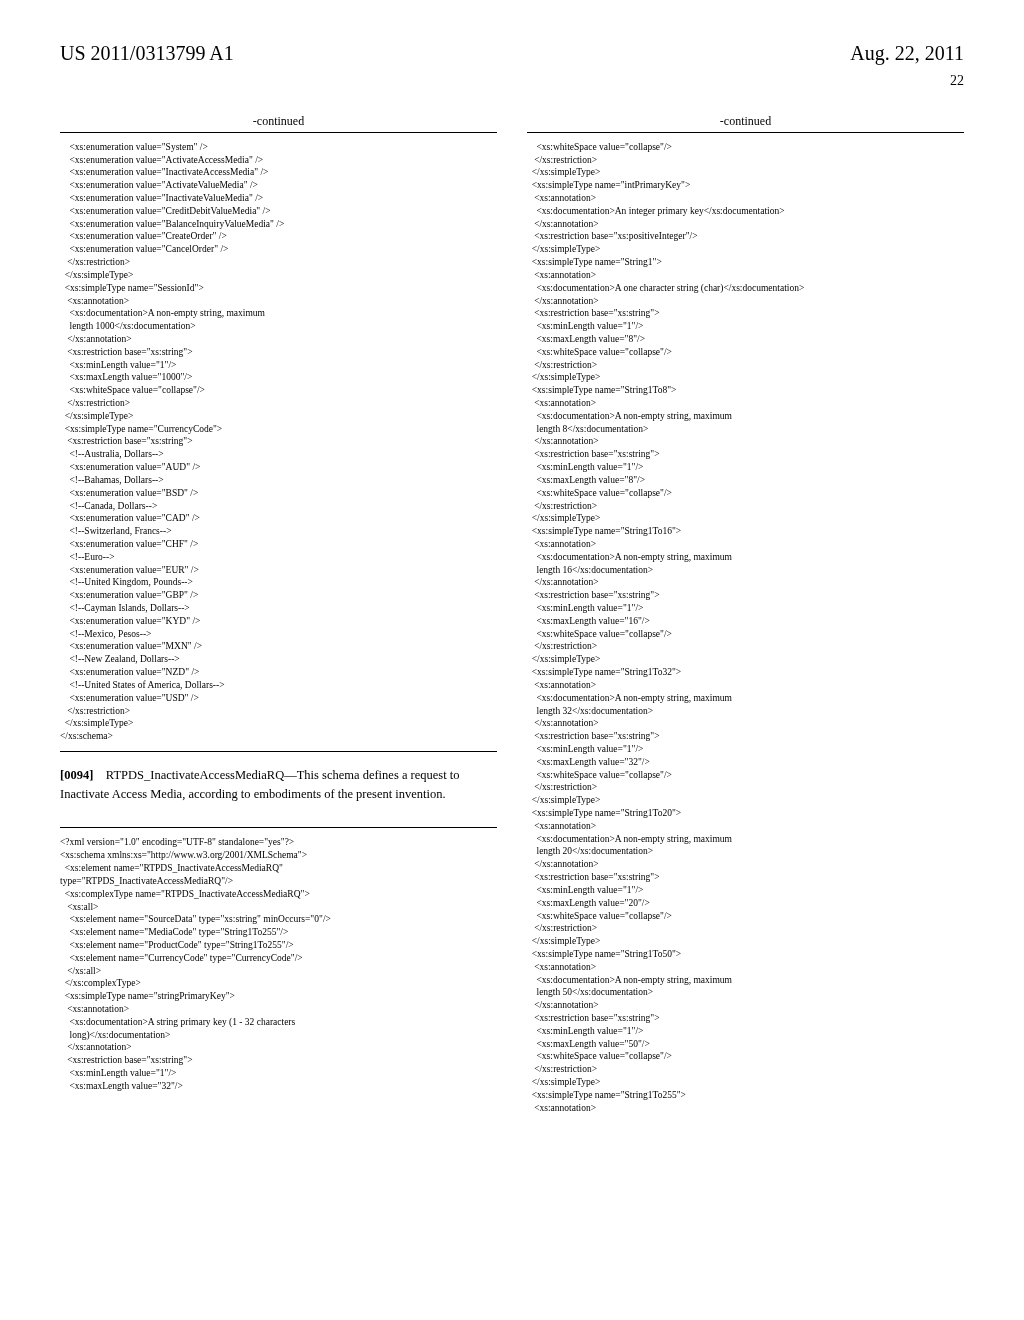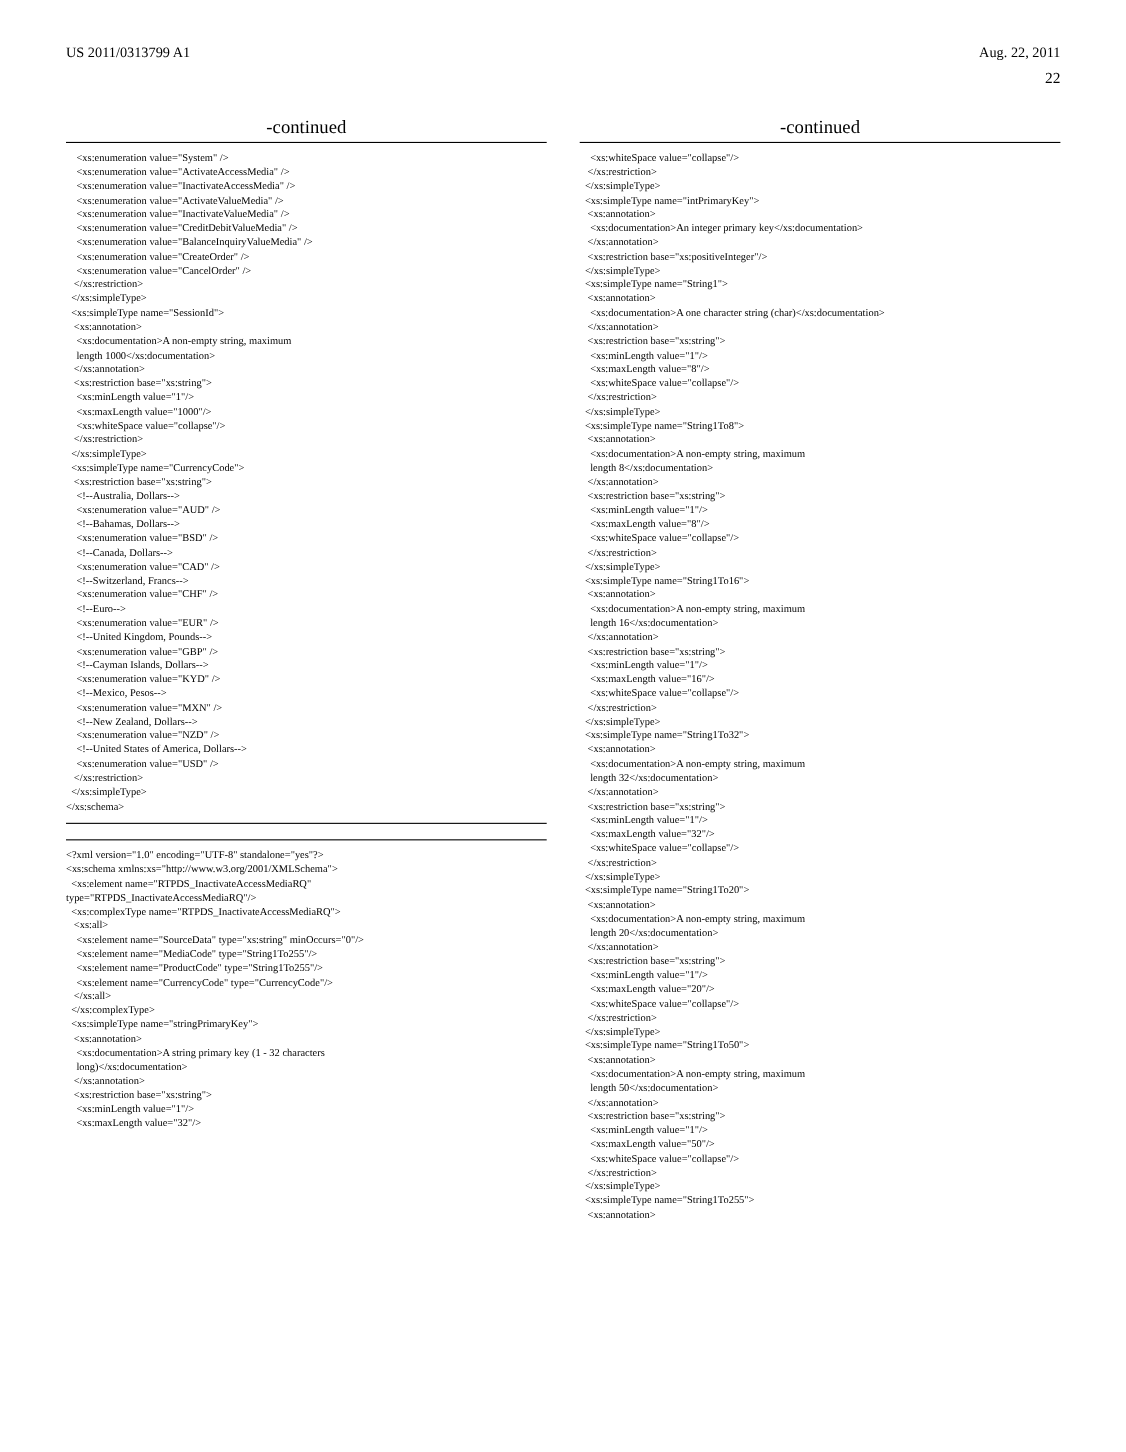--- a/index.html
+++ b/index.html
@@ -7,38 +7,38 @@
     font-size: 12px;
     margin: 0;
     padding: 40px 60px;
     background: white;
     line-height: 1.3;
   }
   .header {
     display: flex;
     justify-content: space-between;
     margin-bottom: 6px;
-    font-size: 13px;
+    font-size: 20px;
   }
   .page-number {
     text-align: right;
     font-size: 14px;
     margin-bottom: 24px;
   }
   .columns {
     display: flex;
     gap: 30px;
   }
   .col {
     flex: 1;
     min-width: 0;
   }
   .continued {
     text-align: center;
-    font-size: 17px;
+    font-size: 12px;
     border-bottom: 1px solid #000;
     padding-bottom: 2px;
     margin-bottom: 8px;
   }
   .code-block {
     font-family: "Times New Roman", serif;
     font-size: 9.5px;
     white-space: pre;
     line-height: 1.35;
   }
@@ -115,20 +115,23 @@
     &lt;!--Mexico, Pesos--&gt;
     &lt;xs:enumeration value="MXN" /&gt;
     &lt;!--New Zealand, Dollars--&gt;
     &lt;xs:enumeration value="NZD" /&gt;
     &lt;!--United States of America, Dollars--&gt;
     &lt;xs:enumeration value="USD" /&gt;
    &lt;/xs:restriction&gt;
   &lt;/xs:simpleType&gt;
 &lt;/xs:schema&gt;</div>
     <div class="code-end-rule"></div>
+    <div class="para">
+      <span class="para-num">[0094]</span>&nbsp;&nbsp;&nbsp;&nbsp;<span>RTPDS_InactivateAccessMediaRQ—This schema defines a request to Inactivate Access Media, according to embodiments of the present invention.</span>
+    </div>
     <div class="code-start-rule"></div>
     <div class="code-block">&lt;?xml version="1.0" encoding="UTF-8" standalone="yes"?&gt;
 &lt;xs:schema xmlns:xs="http://www.w3.org/2001/XMLSchema"&gt;
   &lt;xs:element name="RTPDS_InactivateAccessMediaRQ"
 type="RTPDS_InactivateAccessMediaRQ"/&gt;
   &lt;xs:complexType name="RTPDS_InactivateAccessMediaRQ"&gt;
    &lt;xs:all&gt;
     &lt;xs:element name="SourceData" type="xs:string" minOccurs="0"/&gt;
     &lt;xs:element name="MediaCode" type="String1To255"/&gt;
     &lt;xs:element name="ProductCode" type="String1To255"/&gt;

